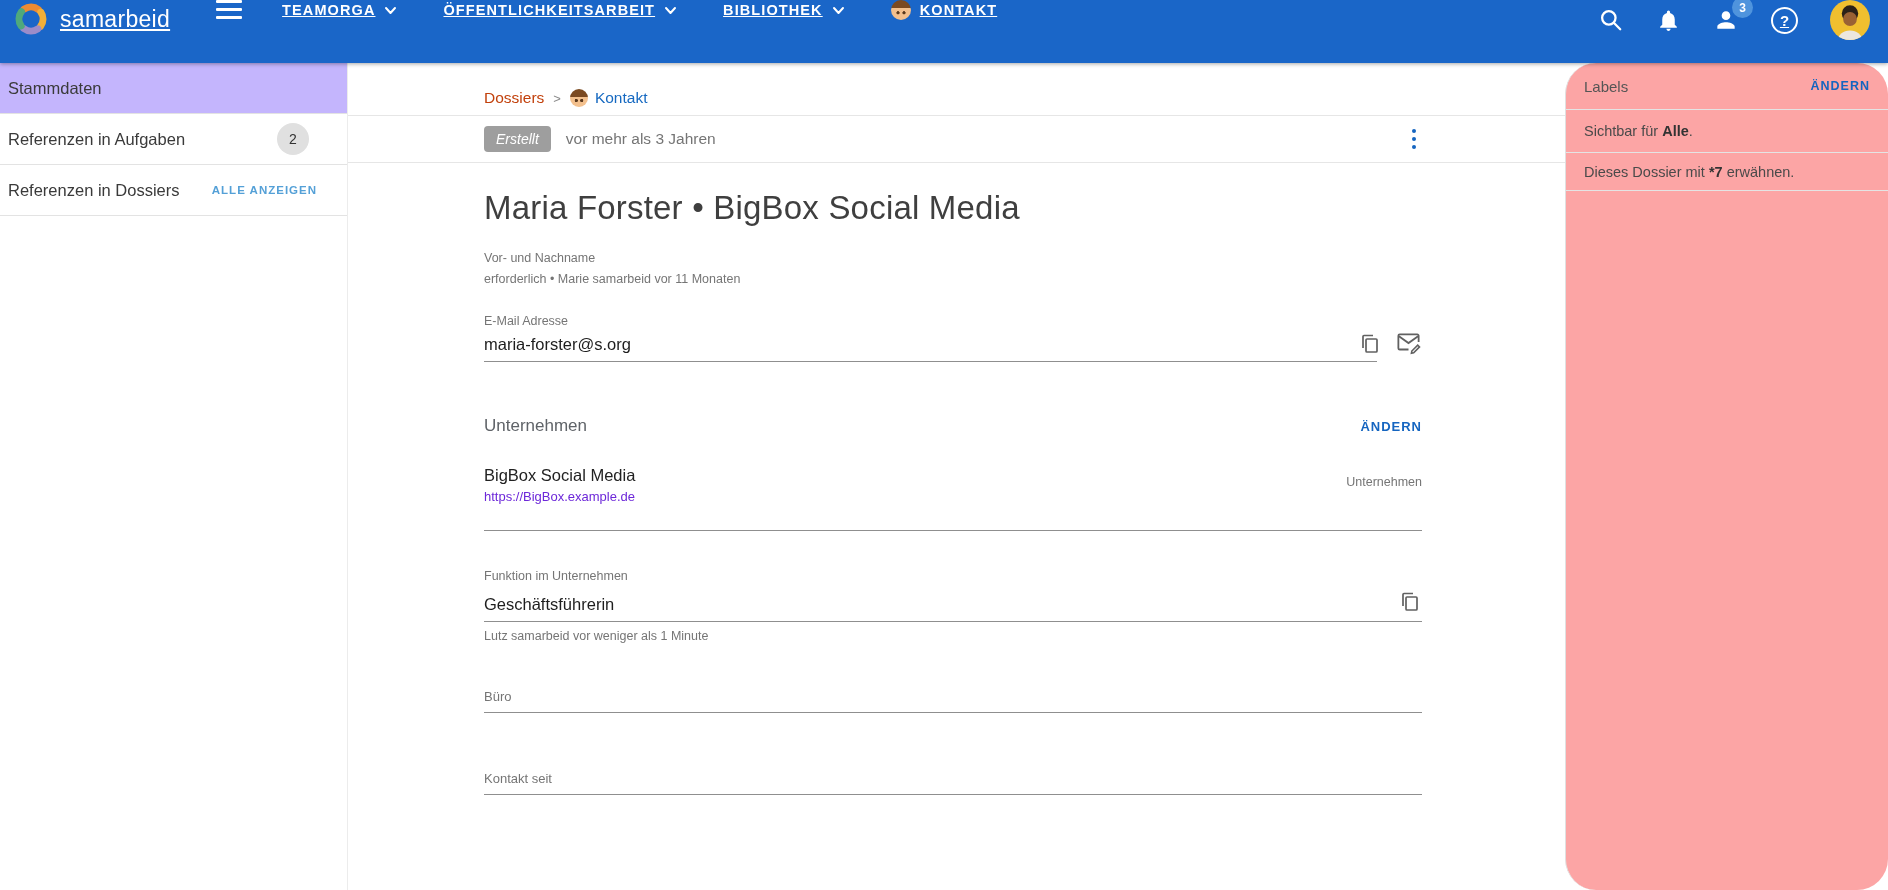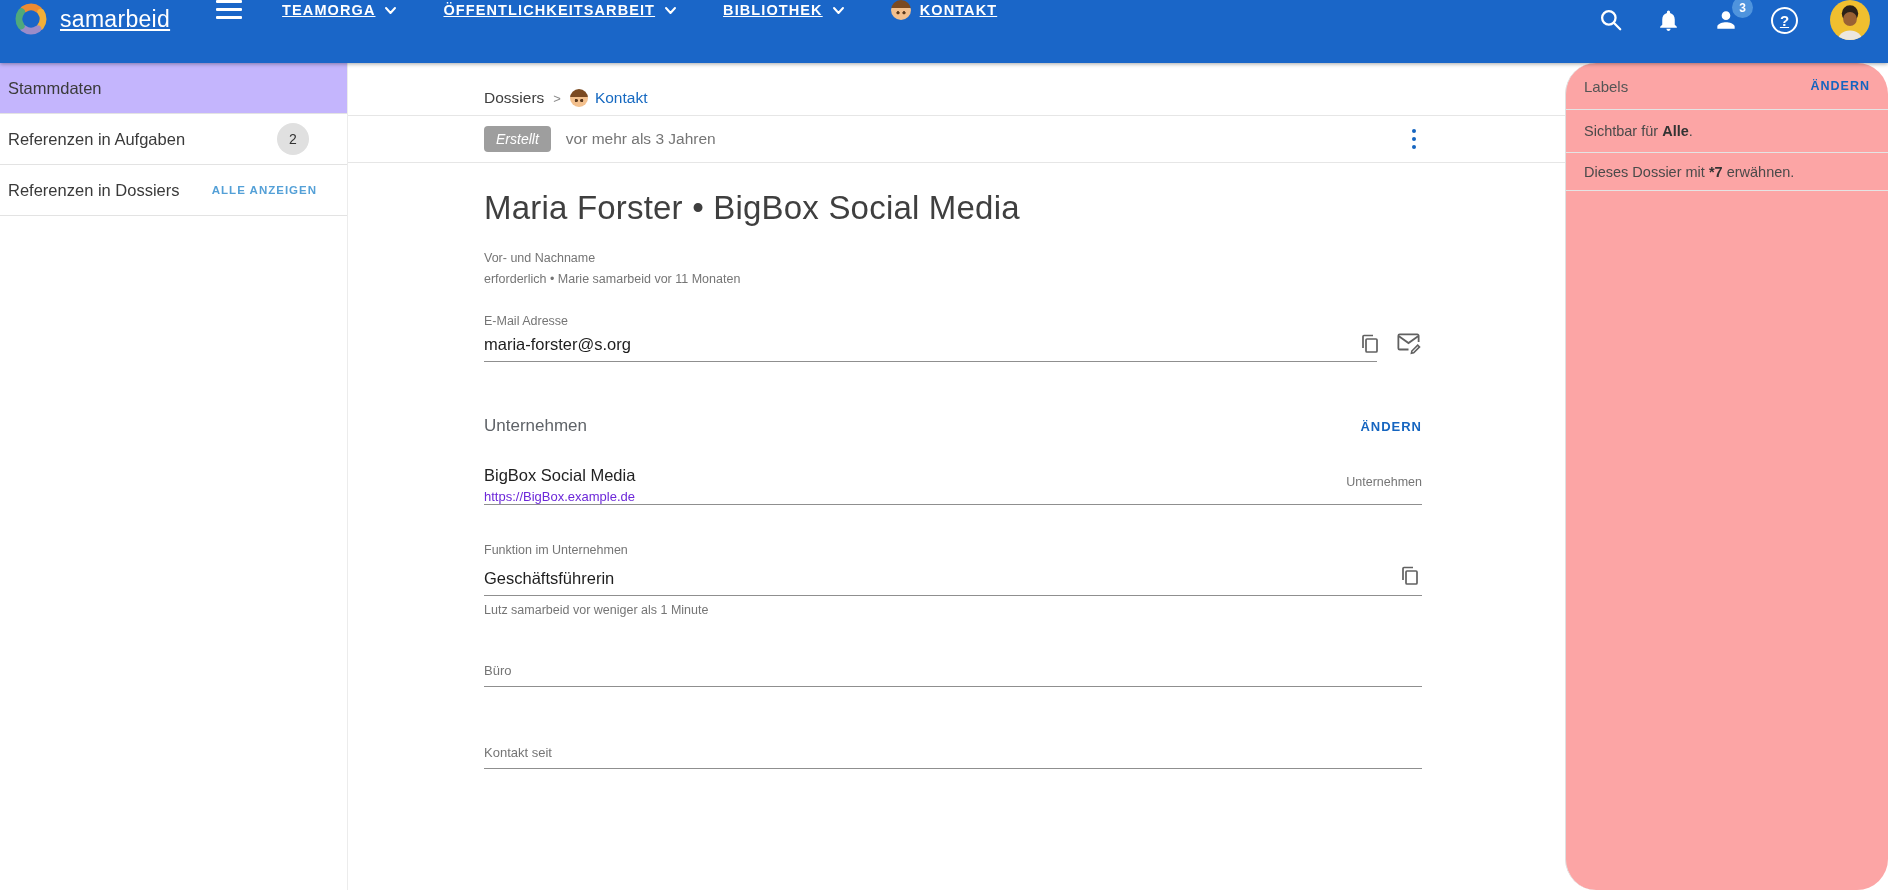--- a/index.html
+++ b/index.html
@@ -45,21 +45,21 @@
   .side-row.active { background:#c4b5fd; }
   .side-label { flex:1; }
   .side-badge { width:32px; height:32px; border-radius:50%; background:#e0e0e0; color:#333;
     font-size:14px; display:flex; align-items:center; justify-content:center; margin-right:8px; }
   .side-action { font-size:11.5px; font-weight:700; letter-spacing:1px; color:#54a0d7; cursor:pointer; }
 
   
   .main { flex:1; background:#fff; min-width:0; }
   .breadcrumb-row { height:52px; padding:18px 143px 0 136px; display:flex; align-items:center; gap:9px;
     font-size:15.5px; }
-  .crumb { color:#404040; cursor:pointer; }
+  .crumb { color:#c2410c; cursor:pointer; }
   .crumb-sep { color:#8a8a8a; font-size:13px; }
   .crumb-current { display:flex; align-items:center; gap:7px; color:#1669c1; cursor:pointer; }
   .status-row { height:48px; border-top:1px solid #e6e6e6; border-bottom:1px solid #e6e6e6;
     display:flex; align-items:center; padding:0 143px 0 136px; }
   .status-badge { background:#9e9e9e; color:#fff; font-size:14px; padding:5px 12px;
     border-radius:4px; margin-right:15px;font-style:italic; }
   .status-text { color:#757575; font-size:15.5px; flex:1; }
   .kebab { display:flex; flex-direction:column; gap:3.5px; padding:4px 6px; cursor:pointer; }
   .kebab i { width:4.5px; height:4.5px; border-radius:50%; background:#1565c0; display:block; }
 
@@ -72,21 +72,21 @@
   .f-value { font-size:16.5px; color:#1e1e1e; flex:1; cursor:text; }
   .f-helper { margin-top:7px; font-size:12.5px; color:#757575; }
   .icon-btn { cursor:pointer; display:inline-flex; }
   .email-field .f-line { margin-right:45px; }
   .email-icons { position:absolute; right:0; bottom:6px; display:flex; gap:13px; align-items:flex-end; }
 
   .section-head { margin-top:54px; display:flex; align-items:center; justify-content:space-between; }
   .section-title { font-size:17px; color:#5f6368; }
   .link-action { font-size:13px; font-weight:700; letter-spacing:1px; color:#1565c0; cursor:pointer; }
 
-  .company { margin-top:30px; position:relative; border-bottom:1px solid #8f8f8f; }
+  .company { margin-top:30px; position:relative; border-bottom:1px solid #8f8f8f; padding-bottom:26px; }
   .company-name { font-size:16.5px; font-weight:500; color:#222; }
   .company-url { margin-top:4px; font-size:13px; color:#6d28d9; }
   .company-type { position:absolute; right:0; top:9px; font-size:12.5px; color:#757575; }
 
   .empty-field { position:relative; cursor:text; }
   .empty-field .e-label { font-size:13px; color:#757575; padding-bottom:8px;
     border-bottom:1px solid #8f8f8f; }
   .buero { margin-top:46px; }
   .kontakt-seit { margin-top:58px; }
 

